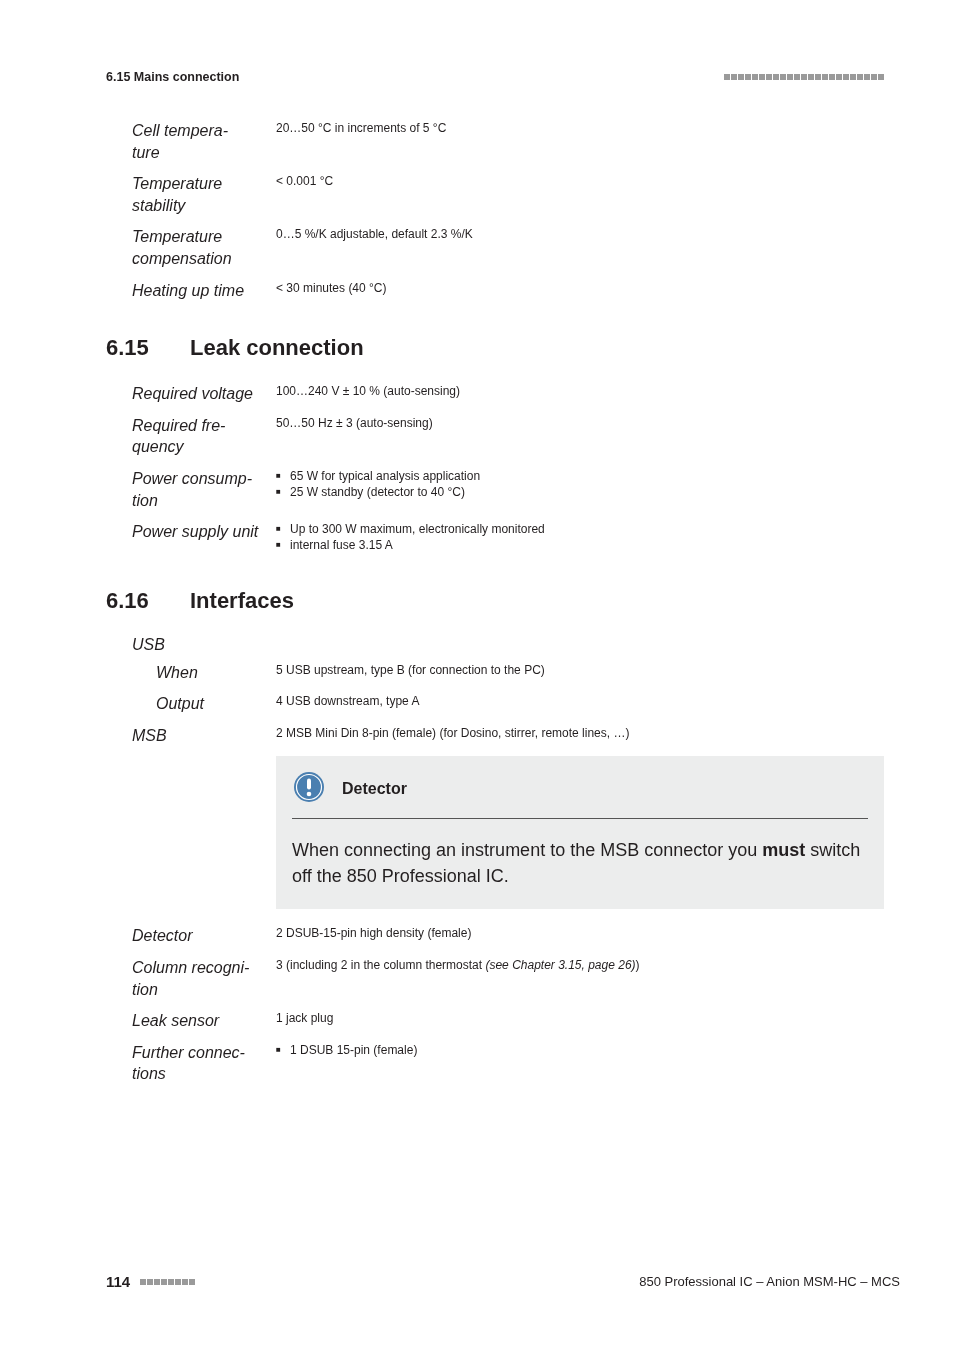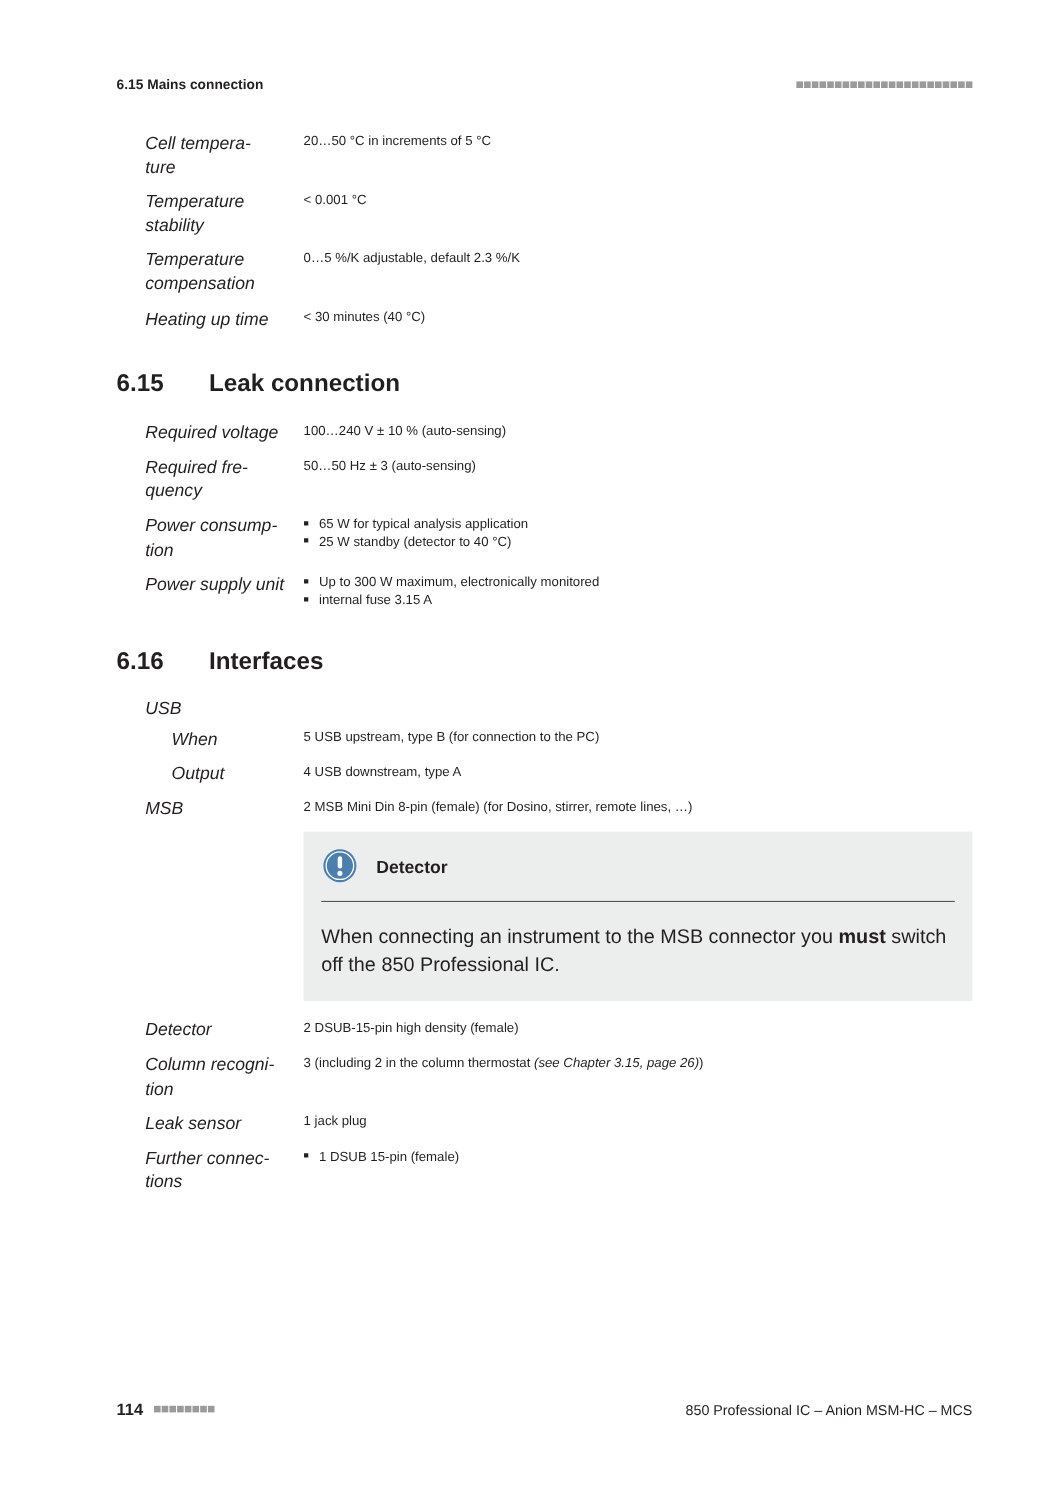--- a/index.html
+++ b/index.html
@@ -81,21 +81,21 @@
     margin-bottom:18px;
     gap:16px;
   }
   .caution-head svg { flex-shrink:0; }
   .caution-title { font-weight:700; font-size:16px; }
   .caution-body { font-size:18px; line-height:1.45; }
   .footer {
     position:absolute;
     bottom:60px;
     left:106px;
-    right:70px;
+    right:54px;
     display:flex;
     justify-content:space-between;
     align-items:center;
     font-size:13px;
   }
   .footer .pnum { font-weight:700; font-size:15px; margin-right:6px;}
   .footer .sq span{ width:6px; height:6px; background:#9a9a9a;}
   .xref { font-style: italic; }
 </style>
 </head>

